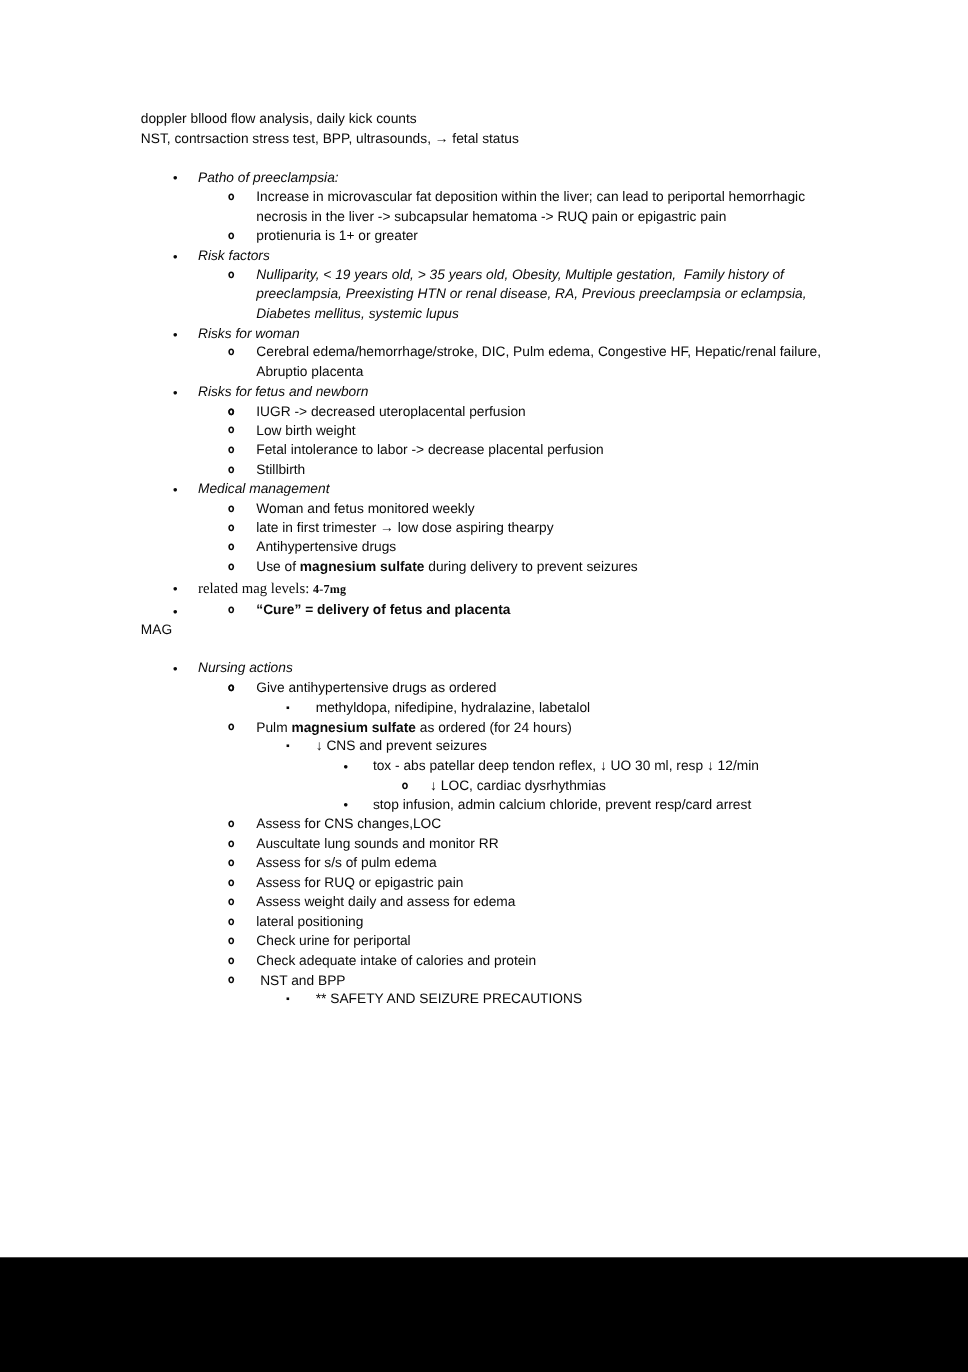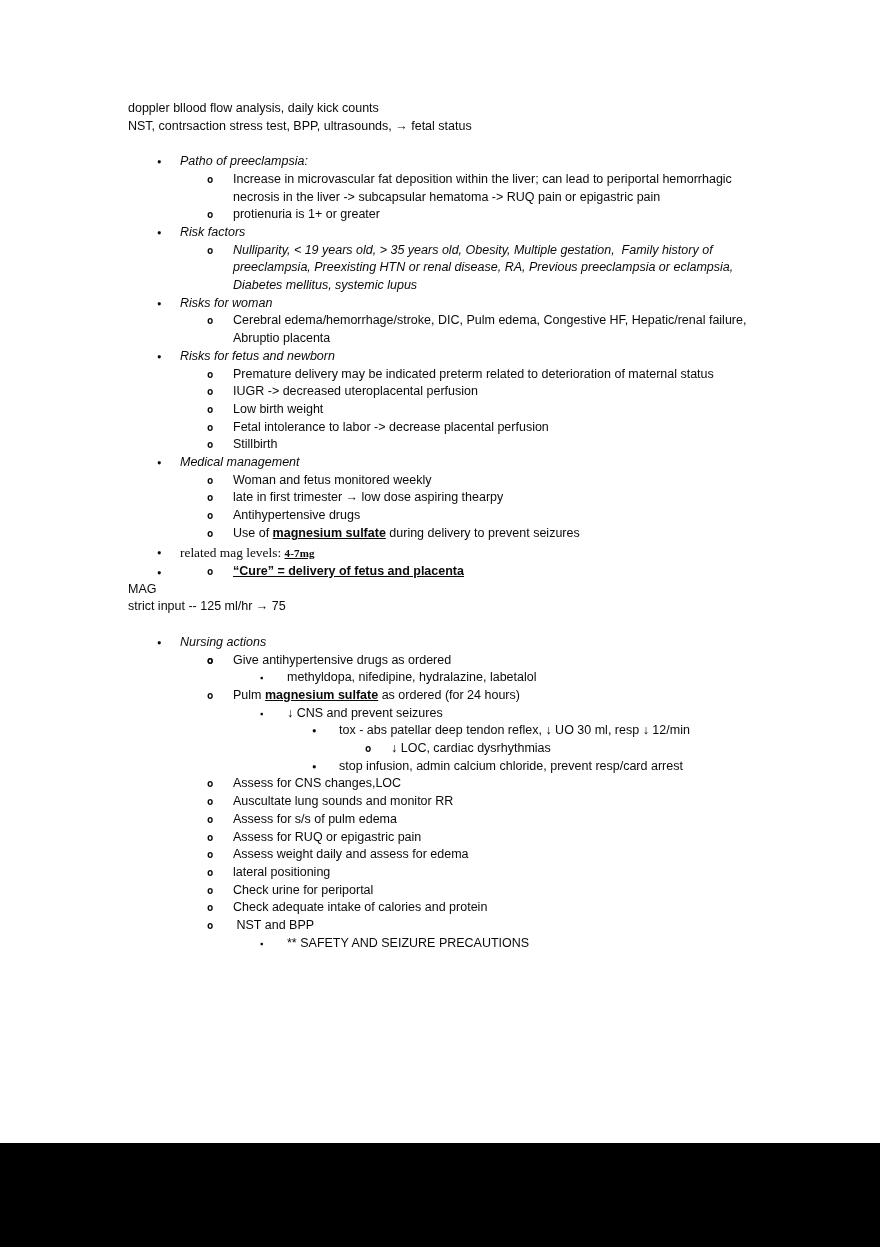--- a/index.html
+++ b/index.html
@@ -29,21 +29,21 @@
   .lv2 > .mk { left: 79px; }
   .lv3 > .mk { left: 132px; }
   .lv4 > .mk { left: 184px; }
   .lv5 > .mk { left: 237px; }
   .mk { position: absolute; top: 0; line-height: inherit; font-style: normal; }
   .mk.disc { font-size: 7.5px; }
   .mk.circle { font-family: "DejaVu Sans Mono", monospace; font-size: 10.5px; font-weight: bold; }
   .mk.square { font-size: 9.5px; }
   .serif { font-family: "Liberation Serif", serif; font-size: 13.4px; line-height: 19.5px; }
   .italic { font-style: italic; }
-  .bold { font-weight: bold; text-decoration: underline; }
+  .bold { font-weight: bold; }
   .lg { font-size: 11px; letter-spacing: 0.2px; }
   .letterbox {
     position: absolute;
     left: 0; top: 1143px;
     width: 880px; height: 104px;
     background: #000000;
   }
 </style>
 </head>
 <body>
@@ -53,35 +53,34 @@
     <div class="line"><span class="run">NST, contrsaction stress test, BPP, ultrasounds, → fetal status</span></div>
     <div class="blank"></div>
     <div class="line lv1 italic"><span class="mk disc">●</span><span class="run">Patho of preeclampsia:</span></div>
     <div class="line lv2"><span class="mk circle">o</span><span class="run">Increase in microvascular fat deposition within the liver; can lead to periportal hemorrhagic necrosis in the liver -&gt; subcapsular hematoma -&gt; RUQ pain or epigastric pain</span></div>
     <div class="line lv2"><span class="mk circle">o</span><span class="run">protienuria is 1+ or greater</span></div>
     <div class="line lv1 italic"><span class="mk disc">●</span><span class="run">Risk factors</span></div>
     <div class="line lv2 italic"><span class="mk circle">o</span><span class="run">Nulliparity, &lt; 19 years old, &gt; 35 years old, Obesity, Multiple gestation,  Family history of preeclampsia, Preexisting HTN or renal disease, RA, Previous preeclampsia or eclampsia, Diabetes mellitus, systemic lupus</span></div>
     <div class="line lv1 italic"><span class="mk disc">●</span><span class="run">Risks for woman</span></div>
     <div class="line lv2"><span class="mk circle">o</span><span class="run">Cerebral edema/hemorrhage/stroke, DIC, Pulm edema, Congestive HF, Hepatic/renal failure, Abruptio placenta</span></div>
     <div class="line lv1 italic"><span class="mk disc">●</span><span class="run">Risks for fetus and newborn</span></div>
-    <div class="line lv2"><span class="mk circle">o</span><span class="run">Premature delivery may be indicated preterm related to deterioration of maternal status</span></div>
+    <div class="line lv2"><span class="mk circle">o</span></div>
     <div class="line lv2"><span class="mk circle">o</span><span class="run">IUGR -&gt; decreased uteroplacental perfusion</span></div>
     <div class="line lv2"><span class="mk circle">o</span><span class="run">Low birth weight</span></div>
     <div class="line lv2"><span class="mk circle">o</span><span class="run">Fetal intolerance to labor -&gt; decrease placental perfusion</span></div>
     <div class="line lv2"><span class="mk circle">o</span><span class="run">Stillbirth</span></div>
     <div class="line lv1 italic"><span class="mk disc">●</span><span class="run">Medical management</span></div>
     <div class="line lv2"><span class="mk circle">o</span><span class="run">Woman and fetus monitored weekly</span></div>
     <div class="line lv2"><span class="mk circle">o</span><span class="run">late in first trimester → low dose aspiring thearpy</span></div>
     <div class="line lv2"><span class="mk circle">o</span><span class="run">Antihypertensive drugs</span></div>
     <div class="line lv2"><span class="mk circle">o</span><span class="run">Use of </span><span class="run bold">magnesium sulfate</span><span class="run"> during delivery to prevent seizures</span></div>
     <div class="line lv1 serif"><span class="mk disc">●</span><span class="run">related mag levels: </span><span class="run bold lg">4-7mg</span></div>
     <div class="line lv1 serif"><span class="mk disc">●</span></div>
     <div class="line lv2 bold"><span class="mk circle">o</span><span class="run">“Cure” = delivery of fetus and placenta</span></div>
     <div class="line"><span class="run">MAG</span></div>
-    <div class="line"><span class="run">strict input -- 125 ml/hr → 75</span></div>
     <div class="blank"></div>
     <div class="line lv1 italic"><span class="mk disc">●</span><span class="run">Nursing actions</span></div>
     <div class="line lv2"><span class="mk circle">o</span></div>
     <div class="line lv2"><span class="mk circle">o</span><span class="run">Give antihypertensive drugs as ordered</span></div>
     <div class="line lv3"><span class="mk square">▪</span><span class="run">methyldopa, nifedipine, hydralazine, labetalol</span></div>
     <div class="line lv2"><span class="mk circle">o</span><span class="run">Pulm </span><span class="run bold">magnesium sulfate</span><span class="run"> as ordered (for 24 hours)</span></div>
     <div class="line lv3"><span class="mk square">▪</span><span class="run">↓ CNS and prevent seizures</span></div>
     <div class="line lv4"><span class="mk disc">●</span><span class="run">tox - abs patellar deep tendon reflex, ↓ UO 30 ml, resp ↓ 12/min</span></div>
     <div class="line lv5"><span class="mk circle">o</span><span class="run">↓ LOC, cardiac dysrhythmias</span></div>
     <div class="line lv4"><span class="mk disc">●</span><span class="run">stop infusion, admin calcium chloride, prevent resp/card arrest</span></div>

